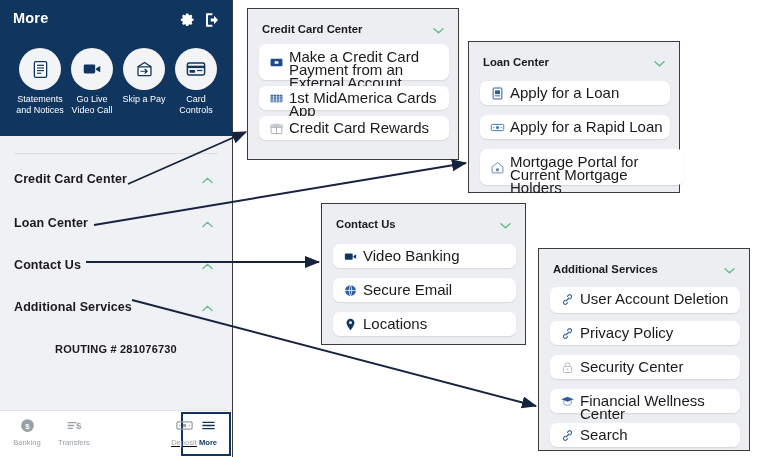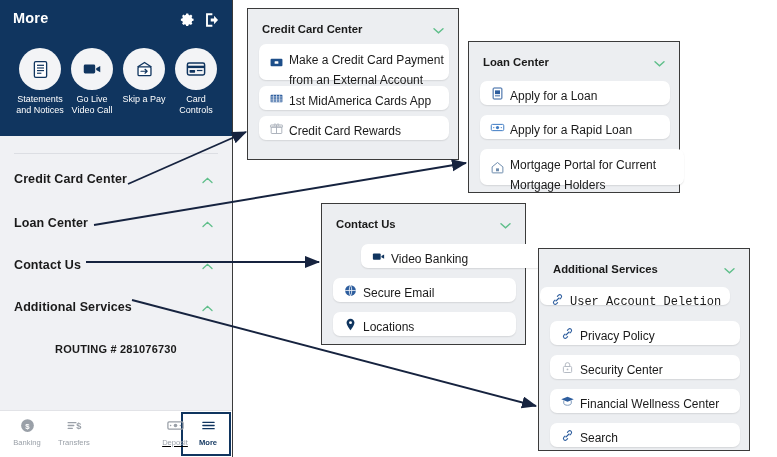--- a/index.html
+++ b/index.html
@@ -41,36 +41,36 @@
 
   #routing{position:absolute;left:0;top:343px;width:232px;text-align:center;
            font-size:11px;font-weight:bold;color:#1a1a1a;letter-spacing:.2px;}
 
   
   #bottom-nav{position:absolute;left:0;top:410px;width:232px;height:47px;
               background:#ffffff;border-top:1px solid #e2e3e7;}
   .bn{position:absolute;top:5px;width:46px;text-align:center;cursor:pointer;}
   .bn-ic{height:19px;display:flex;align-items:center;justify-content:center;}
   .bn-lb{font-size:7.6px;color:#9aa0a8;margin-top:3px;}
-  #bn0{left:4px;} #bn1{left:51px;} #bn2{left:97px;} #bn3{left:152px;text-decoration:underline;} #bn4{left:185px;}
+  #bn0{left:4px;} #bn1{left:51px;} #bn2{left:97px;} #bn3{left:161px;text-decoration:underline;} #bn4{left:185px;}
   #bn4 .bn-lb{color:#10355f;font-weight:bold;}
   #bn4-box{position:absolute;left:181px;top:1px;width:50px;height:44px;
            border:2px solid #10355f;box-sizing:border-box;}
 
   
   .panel{position:absolute;background:#eceef1;border:1.4px solid #3b3b3b;
          box-sizing:border-box;}
   .panel-title{position:absolute;font-size:11.3px;font-weight:bold;color:#1a1a1a;}
   .panel-chev{position:absolute;width:13px;height:9px;}
   .prow{position:absolute;background:#ffffff;border-radius:7px;
         box-shadow:0 1px 1.5px rgba(0,0,0,.10);cursor:pointer;box-sizing:border-box;}
   .prow-ic{position:absolute;left:9px;width:16px;height:16px;
            display:flex;align-items:center;justify-content:center;}
-  .prow-tx{position:absolute;left:30px;font-size:12px;color:#1a1a1a;
-           line-height:20px;}
+  .prow-tx{position:absolute;left:30px;font-size:15px;color:#1a1a1a;
+           line-height:13px;}
 
   #p-ccc{left:247px;top:8px;width:212px;height:152px;}
   #p-loan{left:468px;top:41px;width:212px;height:152px;}
   #p-contact{left:321px;top:203px;width:205px;height:142px;}
   #p-addl{left:538px;top:248px;width:212px;height:203px;}
 
   svg{display:block;}
   #arrows{position:absolute;left:0;top:0;width:777px;height:457px;
           pointer-events:none;}
 </style>
@@ -316,21 +316,21 @@
 </div>
 
 <div class="panel" id="p-contact">
   <div class="panel-title" style="left:14px;top:14px;">Contact Us</div>
   <span class="panel-chev" style="left:177px;top:17px;">
     <svg viewBox="0 0 14 10" width="13" height="9">
         <path d="M2 3L7 7.6 12 3" fill="none" stroke="#5fbf8a" stroke-width="1.6" stroke-linecap="round"></path>
       </svg>
   </span>
 
-  <div class="prow" style="left:11px;top:40px;width:183px;height:24px;margin-left:28px;">
+  <div class="prow" style="left:11px;top:40px;width:183px;height:24px;">
     <span class="prow-ic" style="top:4px;">
       <svg viewBox="0 0 24 24" width="15" height="15">
           <rect x="3" y="7" width="12.5" height="10" rx="1.6" fill="#10355f"></rect>
           <path d="M16.6 11.2l4.4-2.6v7l-4.4-2.6z" fill="#10355f"></path>
         </svg>
     </span>
     <span class="prow-tx" style="top:5px;">Video Banking</span>
   </div>
 
   <div class="prow" style="left:11px;top:74px;width:183px;height:24px;">
@@ -355,21 +355,21 @@
 </div>
 
 <div class="panel" id="p-addl">
   <div class="panel-title" style="left:14px;top:14px;">Additional Services</div>
   <span class="panel-chev" style="left:184px;top:17px;">
     <svg viewBox="0 0 14 10" width="13" height="9">
         <path d="M2 3L7 7.6 12 3" fill="none" stroke="#5fbf8a" stroke-width="1.6" stroke-linecap="round"></path>
       </svg>
   </span>
 
-  <div class="prow" style="left:1px;top:38px;width:190px;height:18px;font-family:Liberation Mono, monospace;">
+  <div class="prow" style="left:11px;top:38px;width:190px;height:26px;">
     <span class="prow-ic" style="top:4px;">
       <svg viewBox="0 0 24 24" width="15" height="15">
           <path d="M9.6 14.4l4.8-4.8M8 13l-1.9 1.9a3 3 0 004.2 4.2L12.2 17M16 11l1.9-1.9a3 3 0 00-4.2-4.2L11.8 7" fill="none" stroke="#2e5e9e" stroke-width="1.7" stroke-linecap="round"></path>
         </svg>
     </span>
     <span class="prow-tx" style="top:5px;">User Account Deletion</span>
   </div>
 
   <div class="prow" style="left:11px;top:72px;width:190px;height:24px;">
     <span class="prow-ic" style="top:4px;">

